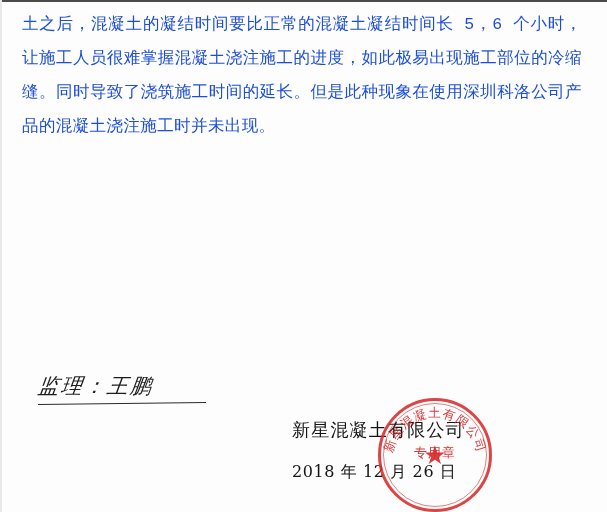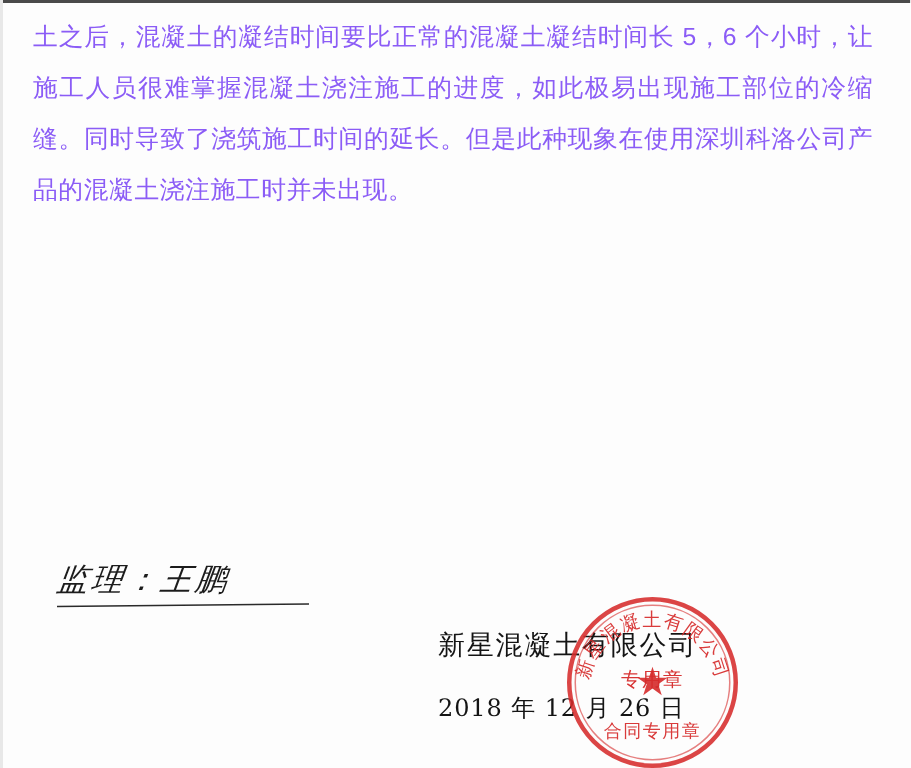--- a/index.html
+++ b/index.html
@@ -29,24 +29,24 @@
     width: 2px;
     background: #e8e8e8;
   }
   .doc-body {
     position: absolute;
     left: 22px;
     top: 8px;
     width: 560px;
   }
   .para {
-    font-family: Liberation Sans, sans-serif;
+    font-family: Liberation Mono, monospace;
     font-size: 16.5px;
     line-height: 34px;
-    color: #8b5cf6;
+    color: #1d4ed8;
     text-align: justify;
     letter-spacing: 0.4px;
     margin: 0 0 0 0;
   }
   .para.indent {
     text-indent: 33px;
   }
   .p2 {
     margin-top: 12px;
   }
@@ -192,16 +192,15 @@
     <svg class="seal-arc" viewBox="0 0 114 114">
       <defs>
         <path id="arcpath" d="M 14,62 A 43,43 0 0 1 100,62" fill="none"></path>
       </defs>
       <text>
         <textPath href="#arcpath" startOffset="50%" text-anchor="middle">新星混凝土有限公司</textPath>
       </text>
     </svg>
     <div class="seal-star">★</div>
     <div class="seal-center-tag">专用章</div>
-    <div class="seal-bottom">合同专用章</div>
   </div>
 
 </div>
 
 </body></html>

